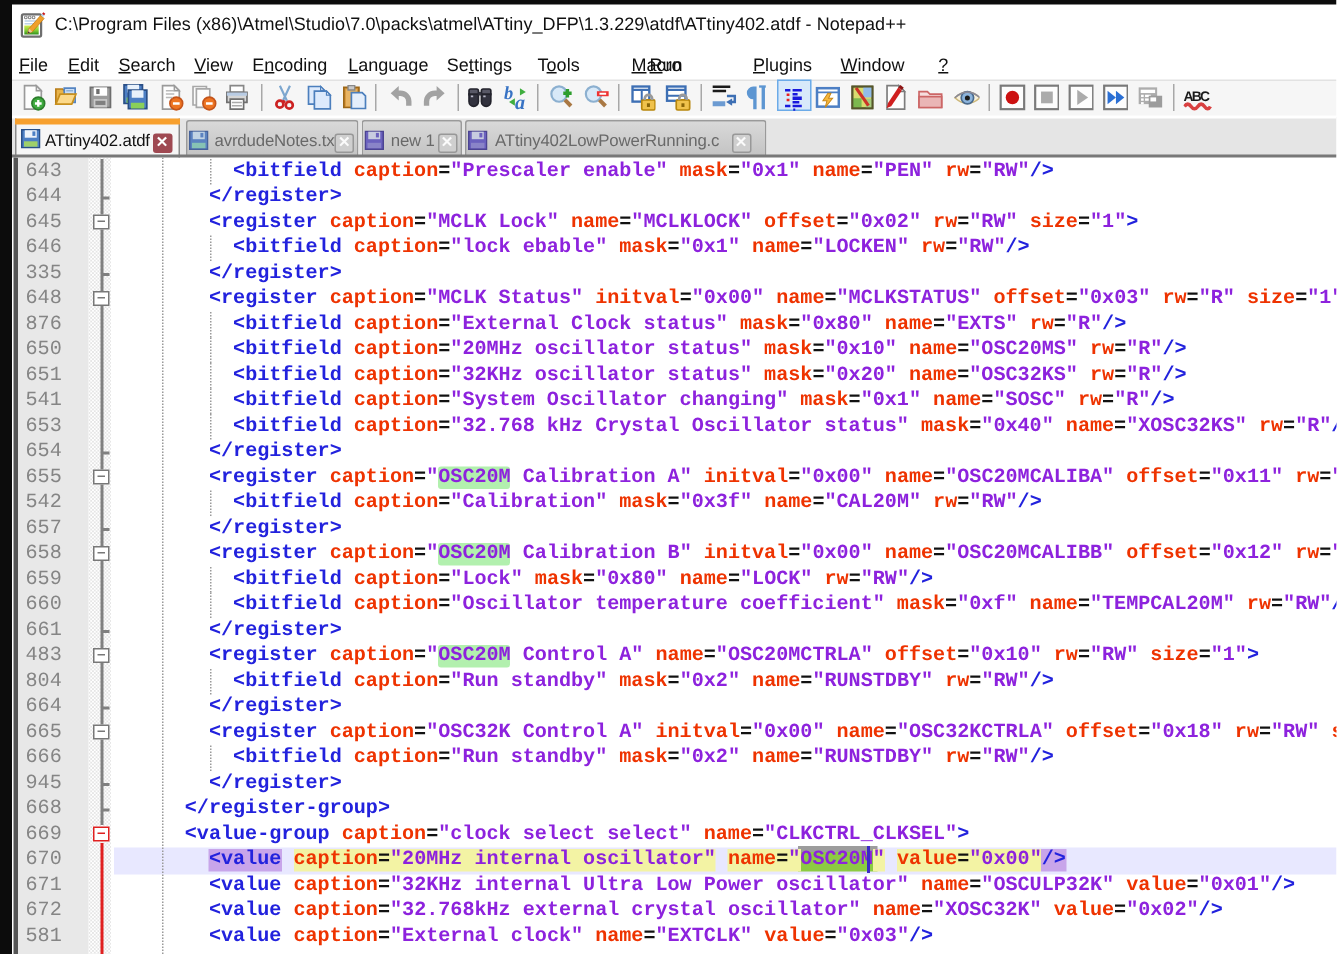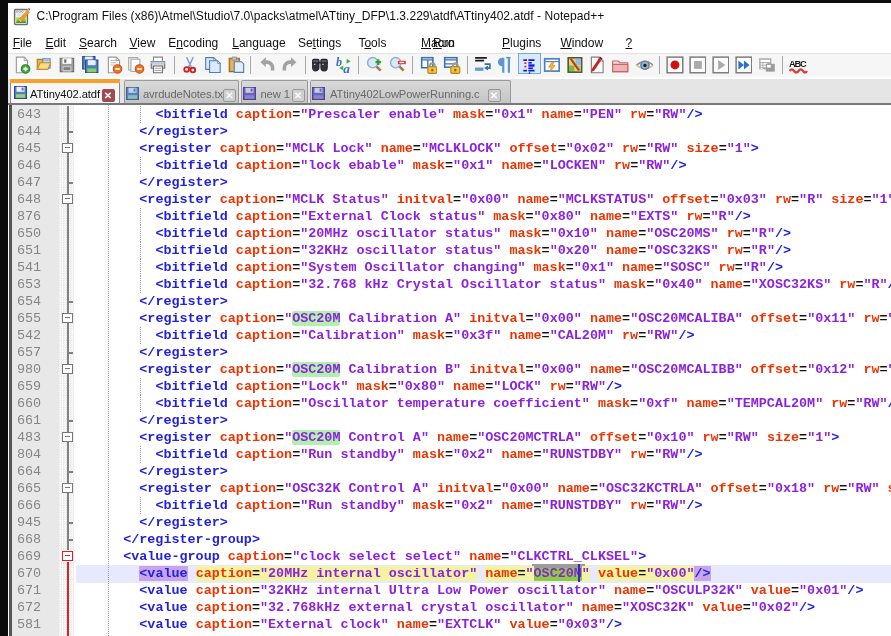--- a/index.html
+++ b/index.html
@@ -69,32 +69,32 @@
 <div class="ig" style="left:140px;top:276px;height:17px"></div>
 <div class="ig" style="left:140px;top:327px;height:17px"></div>
 <div class="ig" style="left:140px;top:378px;height:17px"></div>
 <div class="ig" style="left:140px;top:395px;height:17px"></div>
 <div class="ig" style="left:140px;top:446px;height:17px"></div>
 <div class="ig" style="left:140px;top:497px;height:17px"></div>
 <div class="ln" style="top:106px">643</div>
 <div class="ln" style="top:123px">644</div>
 <div class="ln" style="top:140px">645</div>
 <div class="ln" style="top:157px">646</div>
-<div class="ln" style="top:174px">647</div>
+<div class="ln" style="top:174px">335</div>
 <div class="ln" style="top:191px">648</div>
 <div class="ln" style="top:208px">876</div>
 <div class="ln" style="top:225px">650</div>
 <div class="ln" style="top:242px">651</div>
 <div class="ln" style="top:259px">541</div>
 <div class="ln" style="top:276px">653</div>
 <div class="ln" style="top:293px">654</div>
 <div class="ln" style="top:310px">655</div>
 <div class="ln" style="top:327px">542</div>
 <div class="ln" style="top:344px">657</div>
-<div class="ln" style="top:361px">980</div>
+<div class="ln" style="top:361px">658</div>
 <div class="ln" style="top:378px">659</div>
 <div class="ln" style="top:395px">660</div>
 <div class="ln" style="top:412px">661</div>
 <div class="ln" style="top:429px">483</div>
 <div class="ln" style="top:446px">804</div>
 <div class="ln" style="top:463px">664</div>
 <div class="ln" style="top:480px">665</div>
 <div class="ln" style="top:497px">666</div>
 <div class="ln" style="top:514px">945</div>
 <div class="ln" style="top:531px">668</div>

